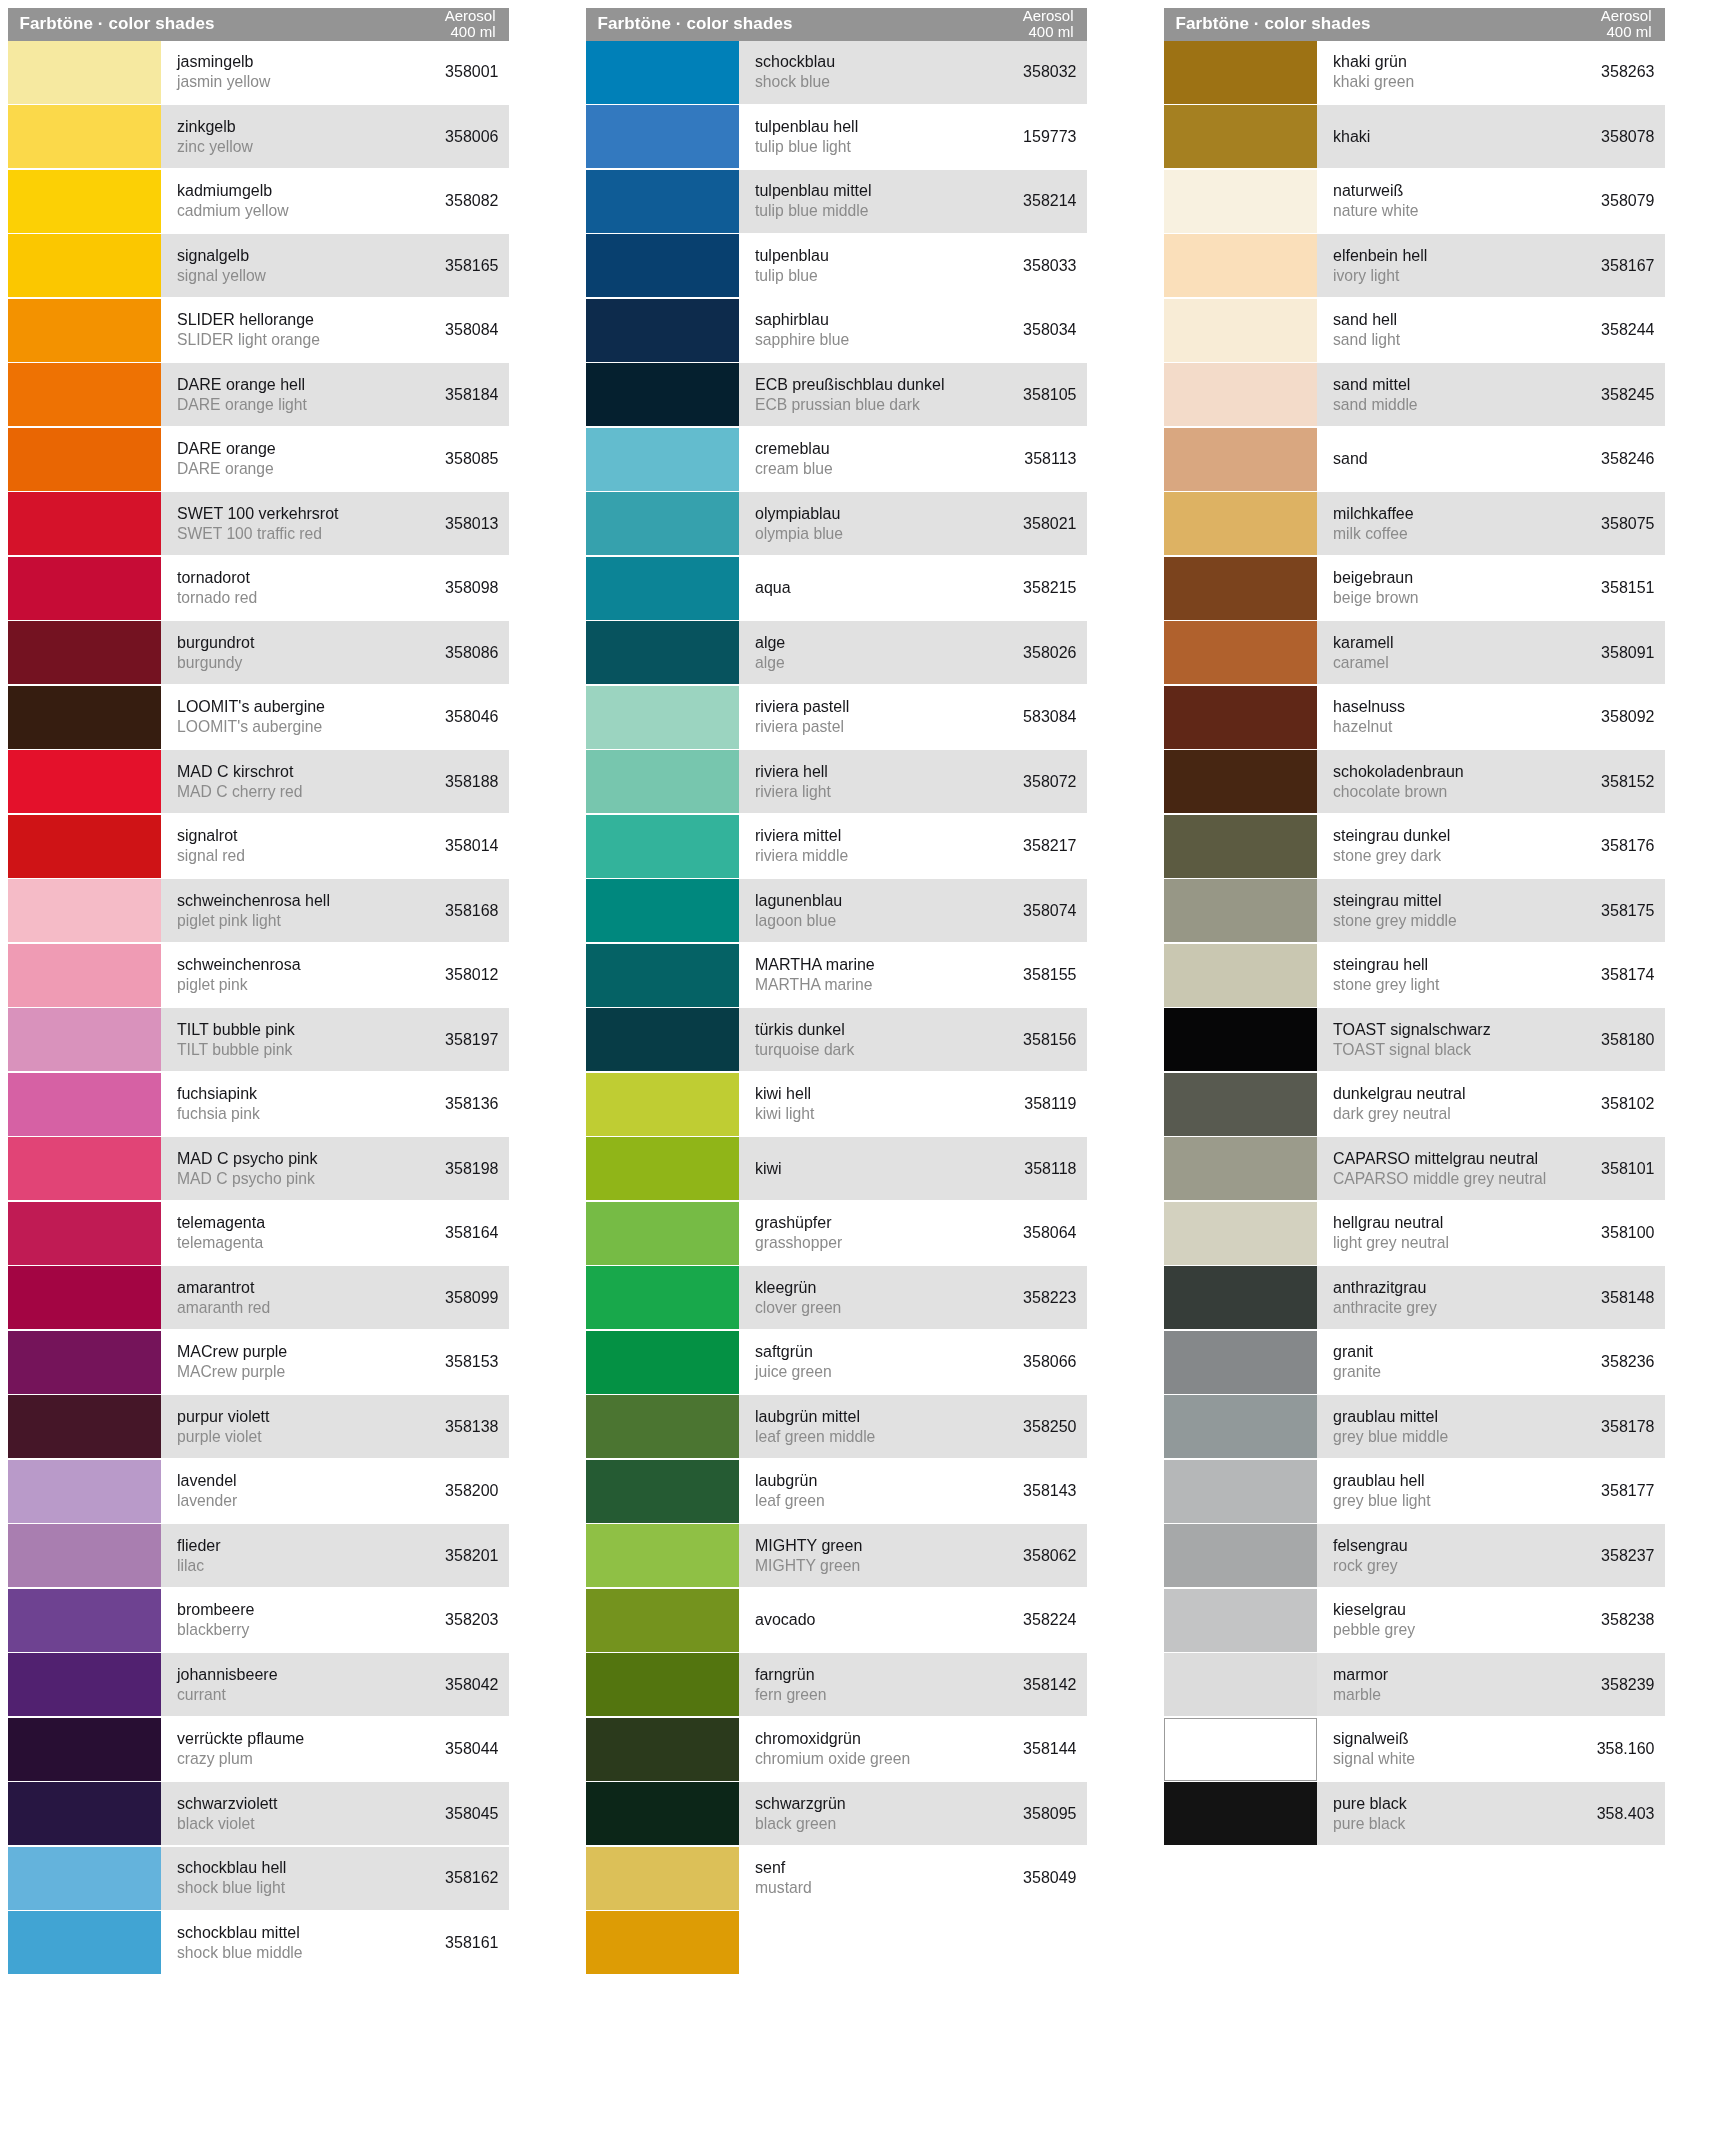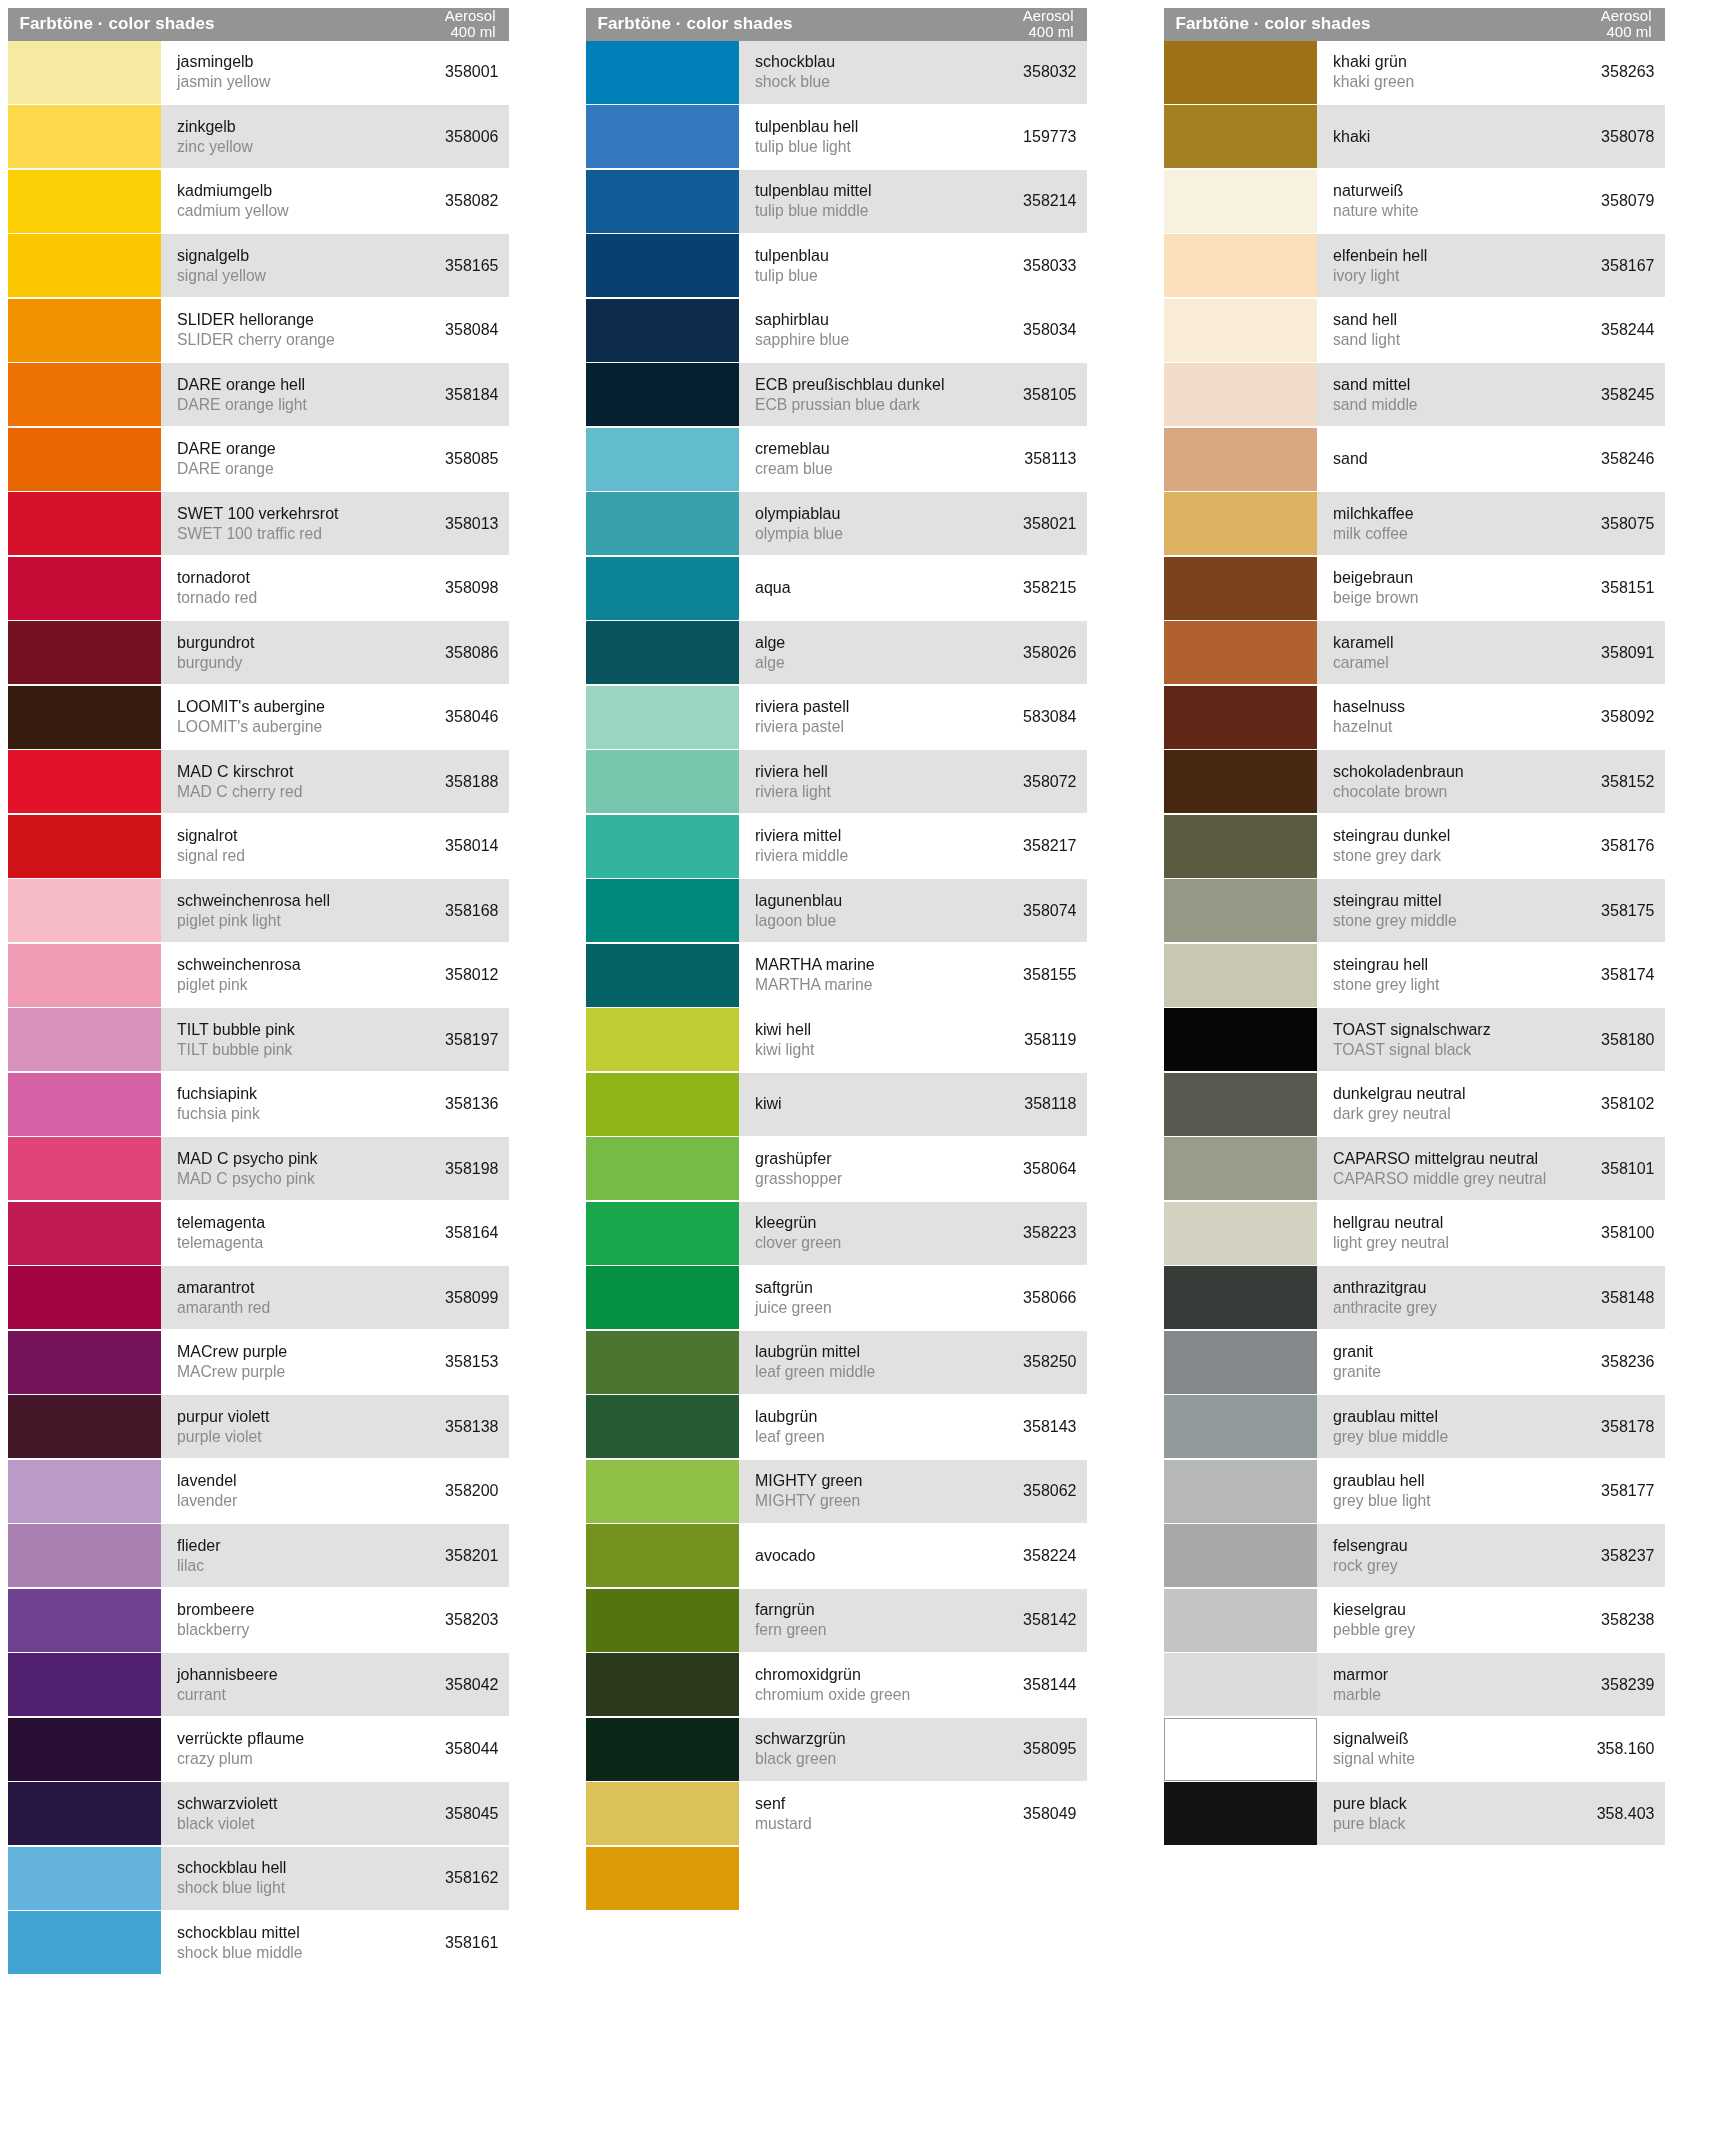--- a/index.html
+++ b/index.html
@@ -142,21 +142,21 @@
               <div class="name-en">signal yellow</div>
             </div>
             <div class="code">358165</div>
           </div>
         </div>
         <div class="row">
           <div class="swatch" style="background: rgb(243, 146, 0);"></div>
           <div class="rowbody">
             <div class="names">
               <div class="name-de">SLIDER hellorange</div>
-              <div class="name-en">SLIDER cherry orange</div>
+              <div class="name-en">SLIDER light orange</div>
             </div>
             <div class="code">358084</div>
           </div>
         </div>
         <div class="row striped">
           <div class="swatch" style="background: rgb(238, 114, 3);"></div>
           <div class="rowbody">
             <div class="names">
               <div class="name-de">DARE orange hell</div>
               <div class="name-en">DARE orange light</div>
@@ -557,20 +557,30 @@
         <div class="row">
           <div class="swatch" style="background: rgb(5, 98, 101);"></div>
           <div class="rowbody">
             <div class="names">
               <div class="name-de">MARTHA marine</div>
               <div class="name-en">MARTHA marine</div>
             </div>
             <div class="code">358155</div>
           </div>
         </div>
+        <div class="row striped">
+          <div class="swatch" style="background: rgb(7, 60, 70);"></div>
+          <div class="rowbody">
+            <div class="names">
+              <div class="name-de">türkis dunkel</div>
+              <div class="name-en">turquoise dark</div>
+            </div>
+            <div class="code">358156</div>
+          </div>
+        </div>
         <div class="row">
           <div class="swatch" style="background: rgb(191, 205, 51);"></div>
           <div class="rowbody">
             <div class="names">
               <div class="name-de">kiwi hell</div>
               <div class="name-en">kiwi light</div>
             </div>
             <div class="code">358119</div>
           </div>
         </div>

